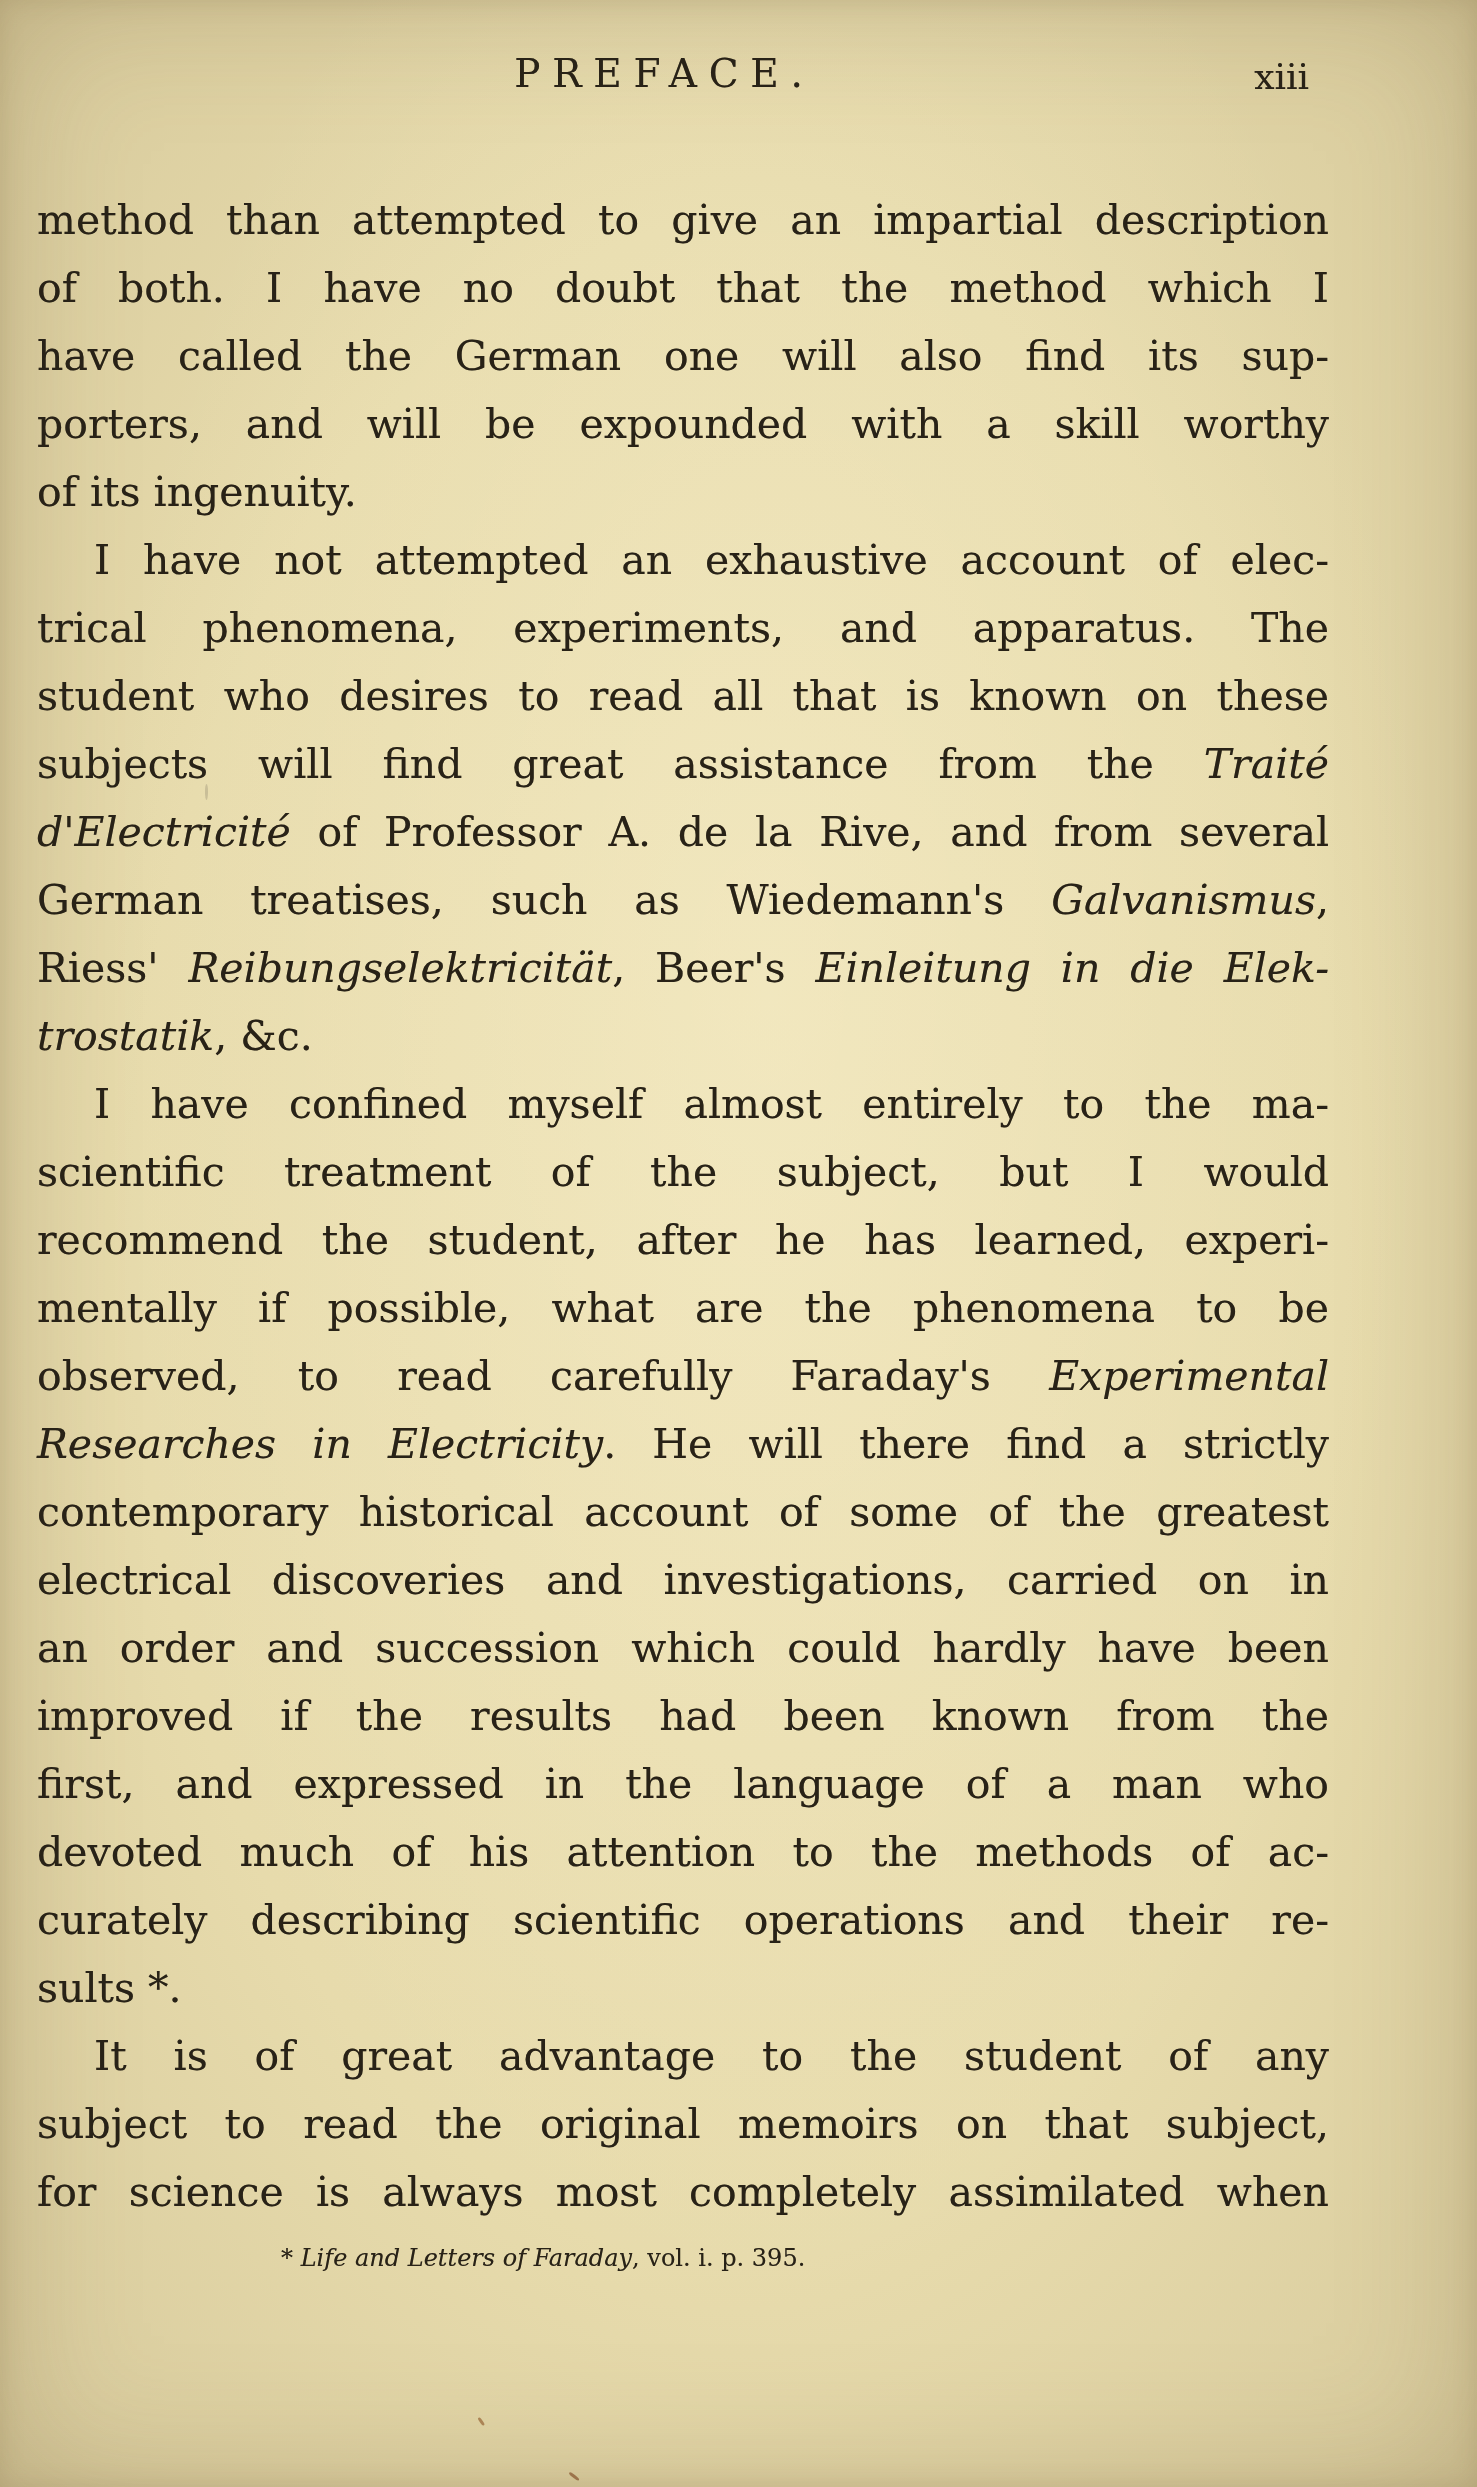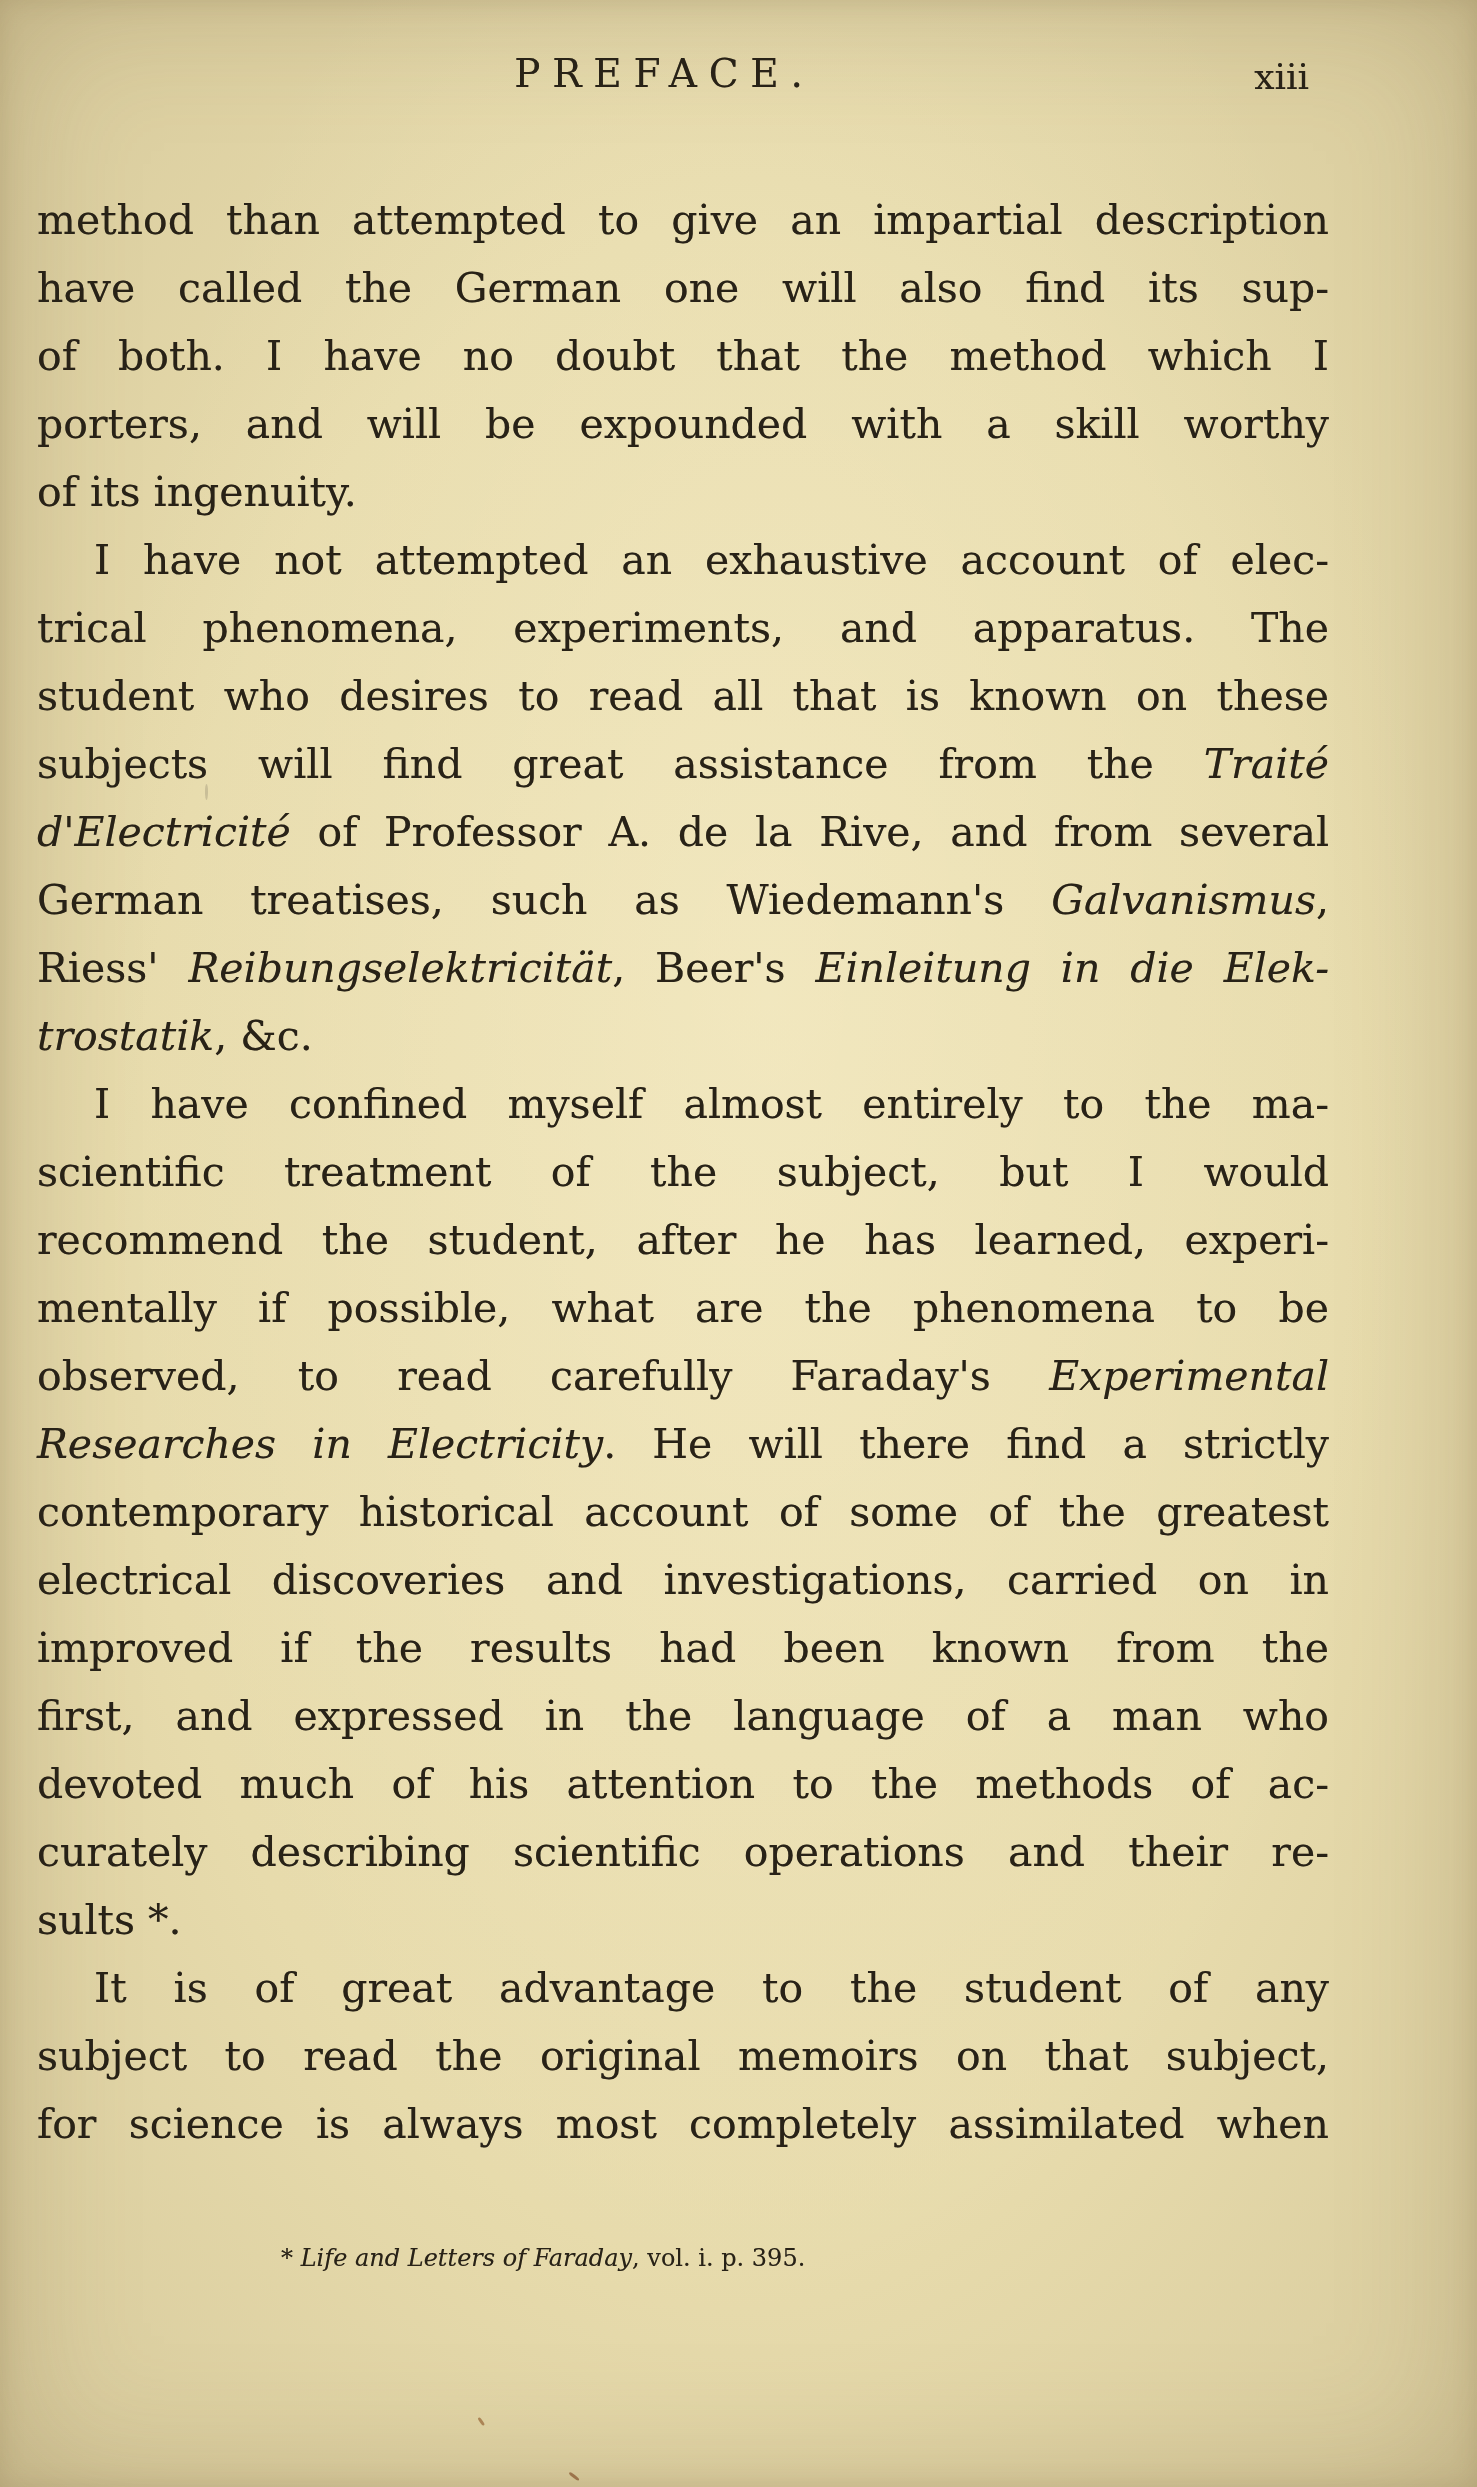--- a/index.html
+++ b/index.html
@@ -67,22 +67,22 @@
 
   <div id="header">
     <span id="page-title">PREFACE.</span>
   </div>
 
   <div id="page-number">xiii</div>
 
   <div id="body-block">
       <div class="paragraph">
         <div class="line j"><span>method than attempted to give an impartial description</span></div>
+        <div class="line j"><span>of both.  I have no doubt that the method which I</span></div>
         <div class="line j"><span>have called the German one will also find its sup-</span></div>
-        <div class="line j"><span>of both.  I have no doubt that the method which I</span></div>
         <div class="line j"><span>porters, and will be expounded with a skill worthy</span></div>
         <div class="line"><span>of its ingenuity.</span></div>
       </div>
       <div class="paragraph">
         <div class="line j ind"><span>I have not attempted an exhaustive account of elec-</span></div>
         <div class="line j"><span>trical phenomena, experiments, and apparatus.  The</span></div>
         <div class="line j"><span>student who desires to read all that is known on these</span></div>
         <div class="line j"><span>subjects will find great assistance from the </span><i>Traité</i></div>
         <div class="line j"><i>d'Electricité</i><span> of Professor A. de la Rive, and from several</span></div>
         <div class="line j"><span>German treatises, such as Wiedemann's </span><i>Galvanismus</i><span>,</span></div>
@@ -91,20 +91,21 @@
       </div>
       <div class="paragraph">
         <div class="line j ind"><span>I have confined myself almost entirely to the ma-</span></div>
         <div class="line j"><span>scientific treatment of the subject, but I would</span></div>
         <div class="line j"><span>recommend the student, after he has learned, experi-</span></div>
         <div class="line j"><span>mentally if possible, what are the phenomena to be</span></div>
         <div class="line j"><span>observed, to read carefully Faraday's </span><i>Experimental</i></div>
         <div class="line j"><i>Researches in Electricity</i><span>.  He will there find a strictly</span></div>
         <div class="line j"><span>contemporary historical account of some of the greatest</span></div>
         <div class="line j"><span>electrical discoveries and investigations, carried on in</span></div>
+        <div class="line j"><span>an order and succession which could hardly have been</span></div>
         <div class="line j"><span>improved if the results had been known from the</span></div>
         <div class="line j"><span>first, and expressed in the language of a man who</span></div>
         <div class="line j"><span>devoted much of his attention to the methods of ac-</span></div>
         <div class="line j"><span>curately describing scientific operations and their re-</span></div>
         <div class="line"><span>sults *.</span></div>
       </div>
       <div class="paragraph">
         <div class="line j ind"><span>It is of great advantage to the student of any</span></div>
         <div class="line j"><span>subject to read the original memoirs on that subject,</span></div>
         <div class="line j"><span>for science is always most completely assimilated when</span></div>

